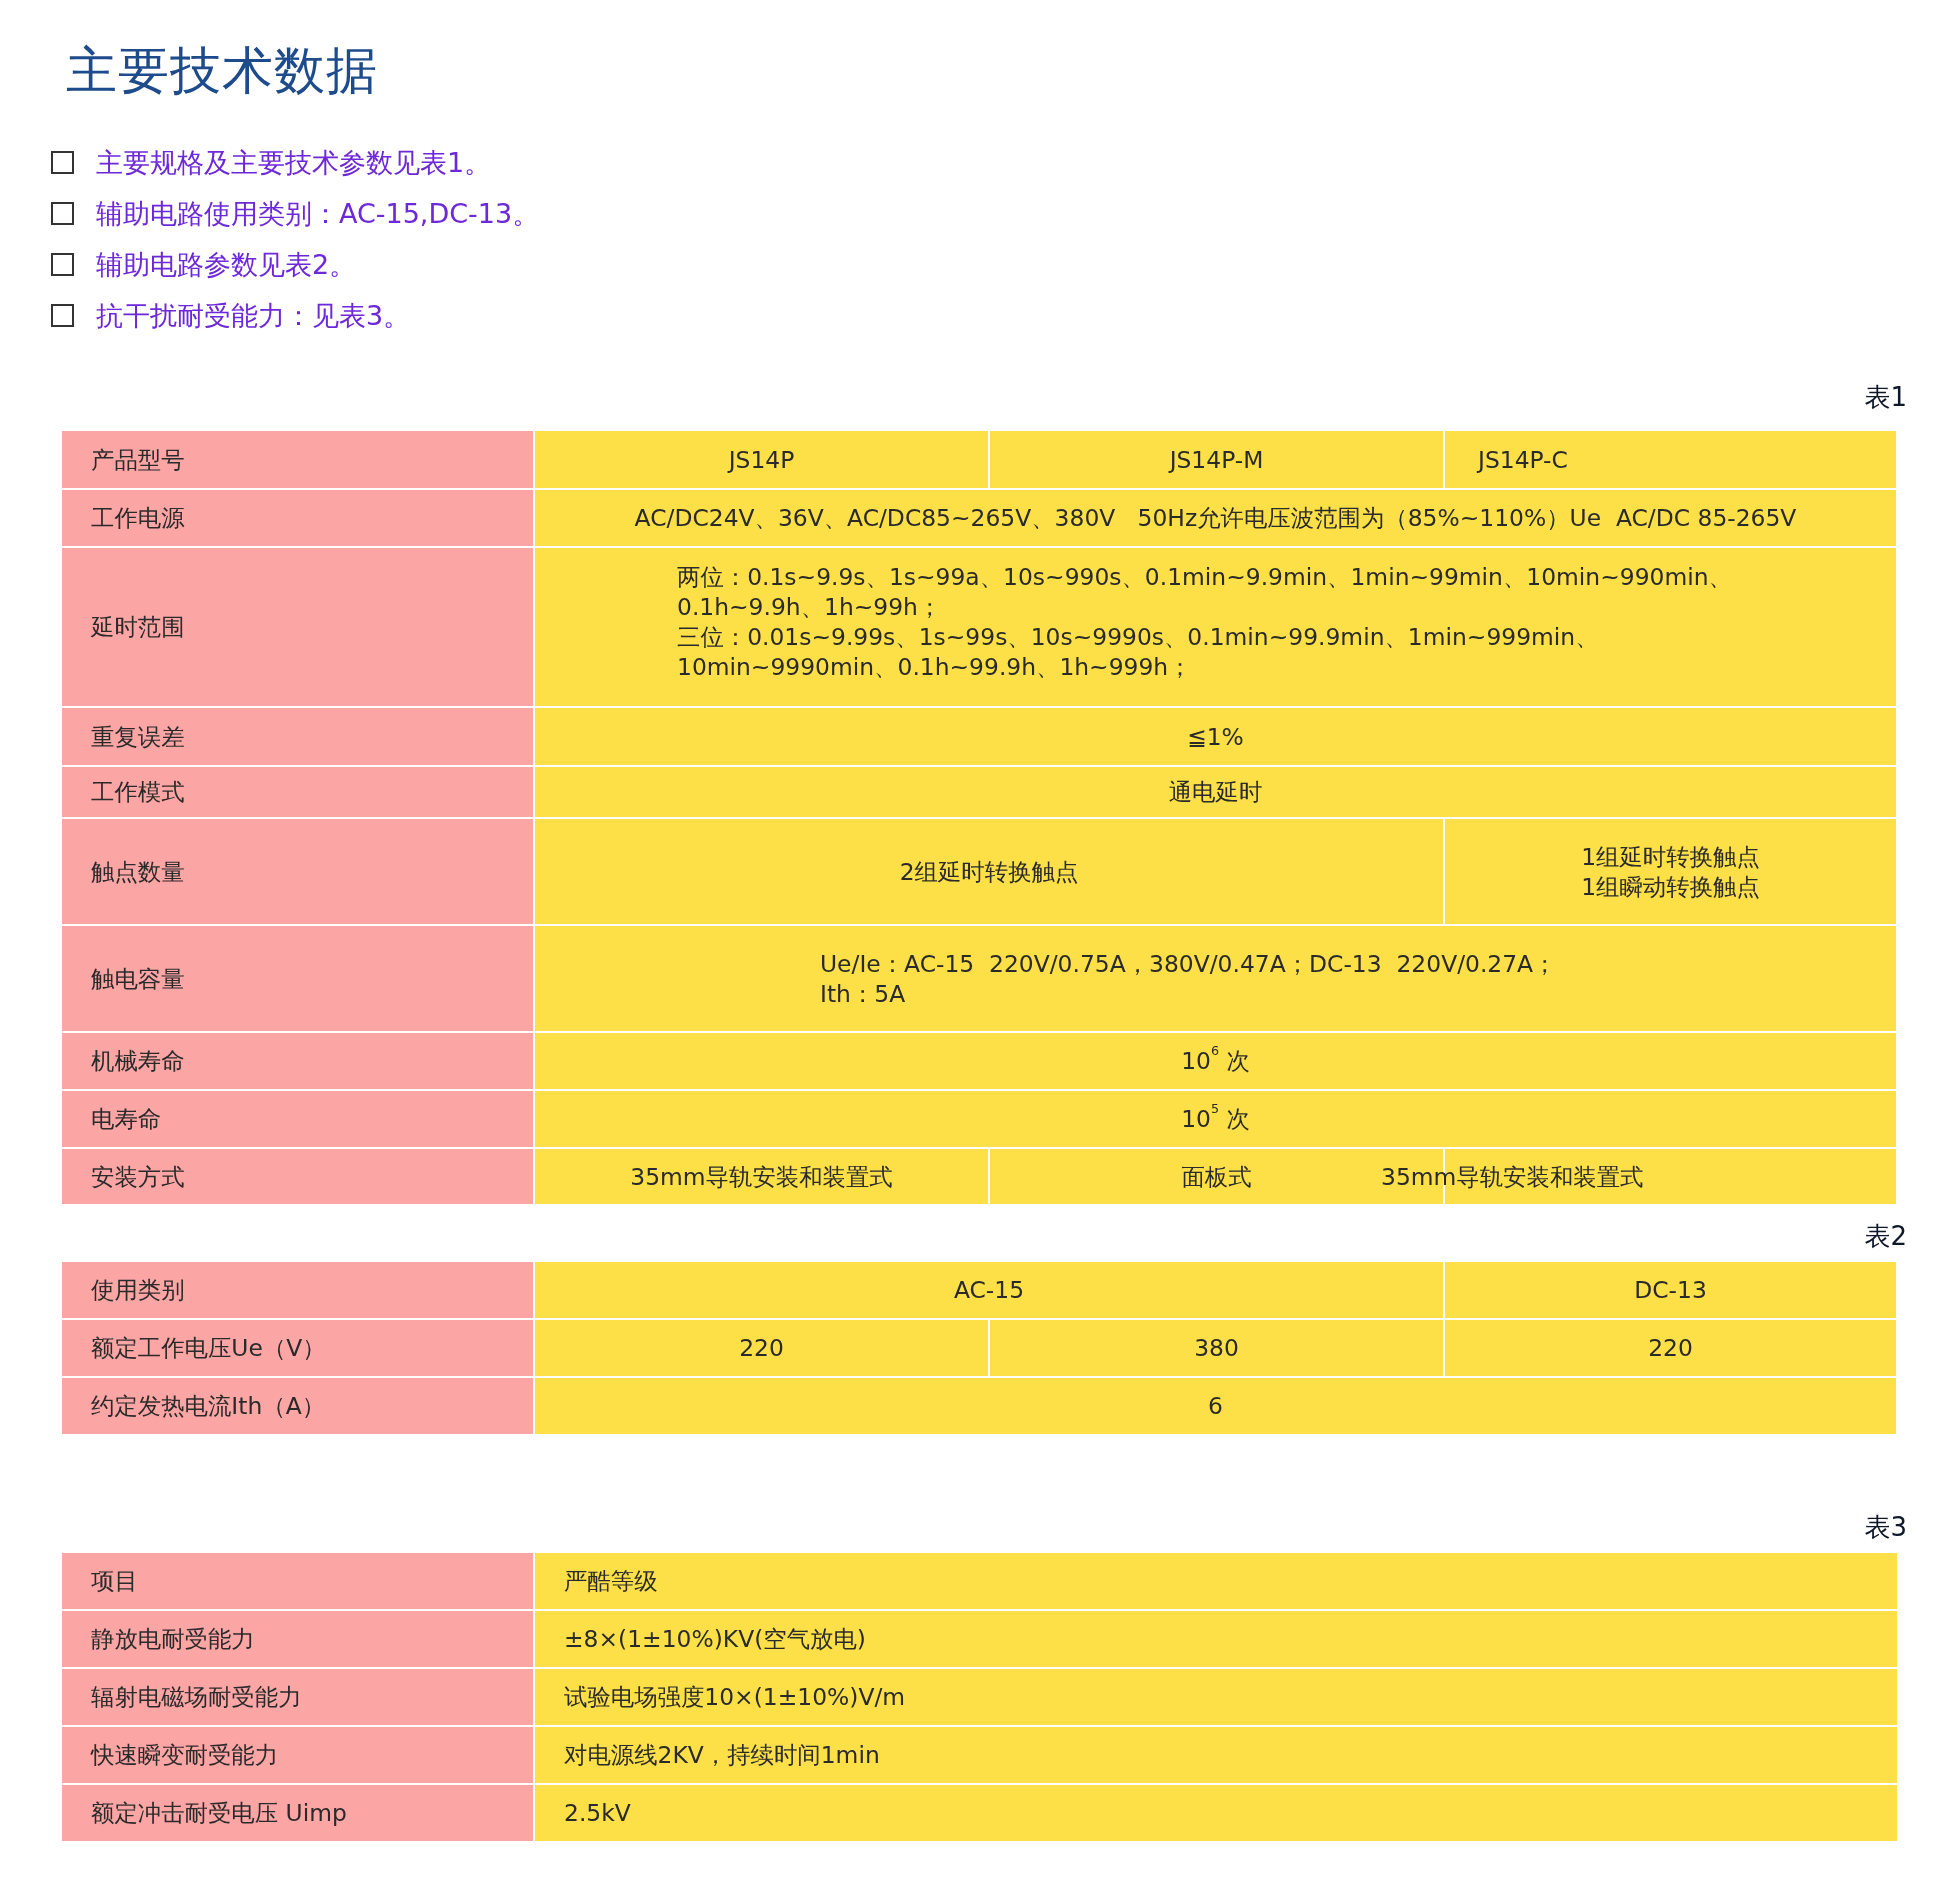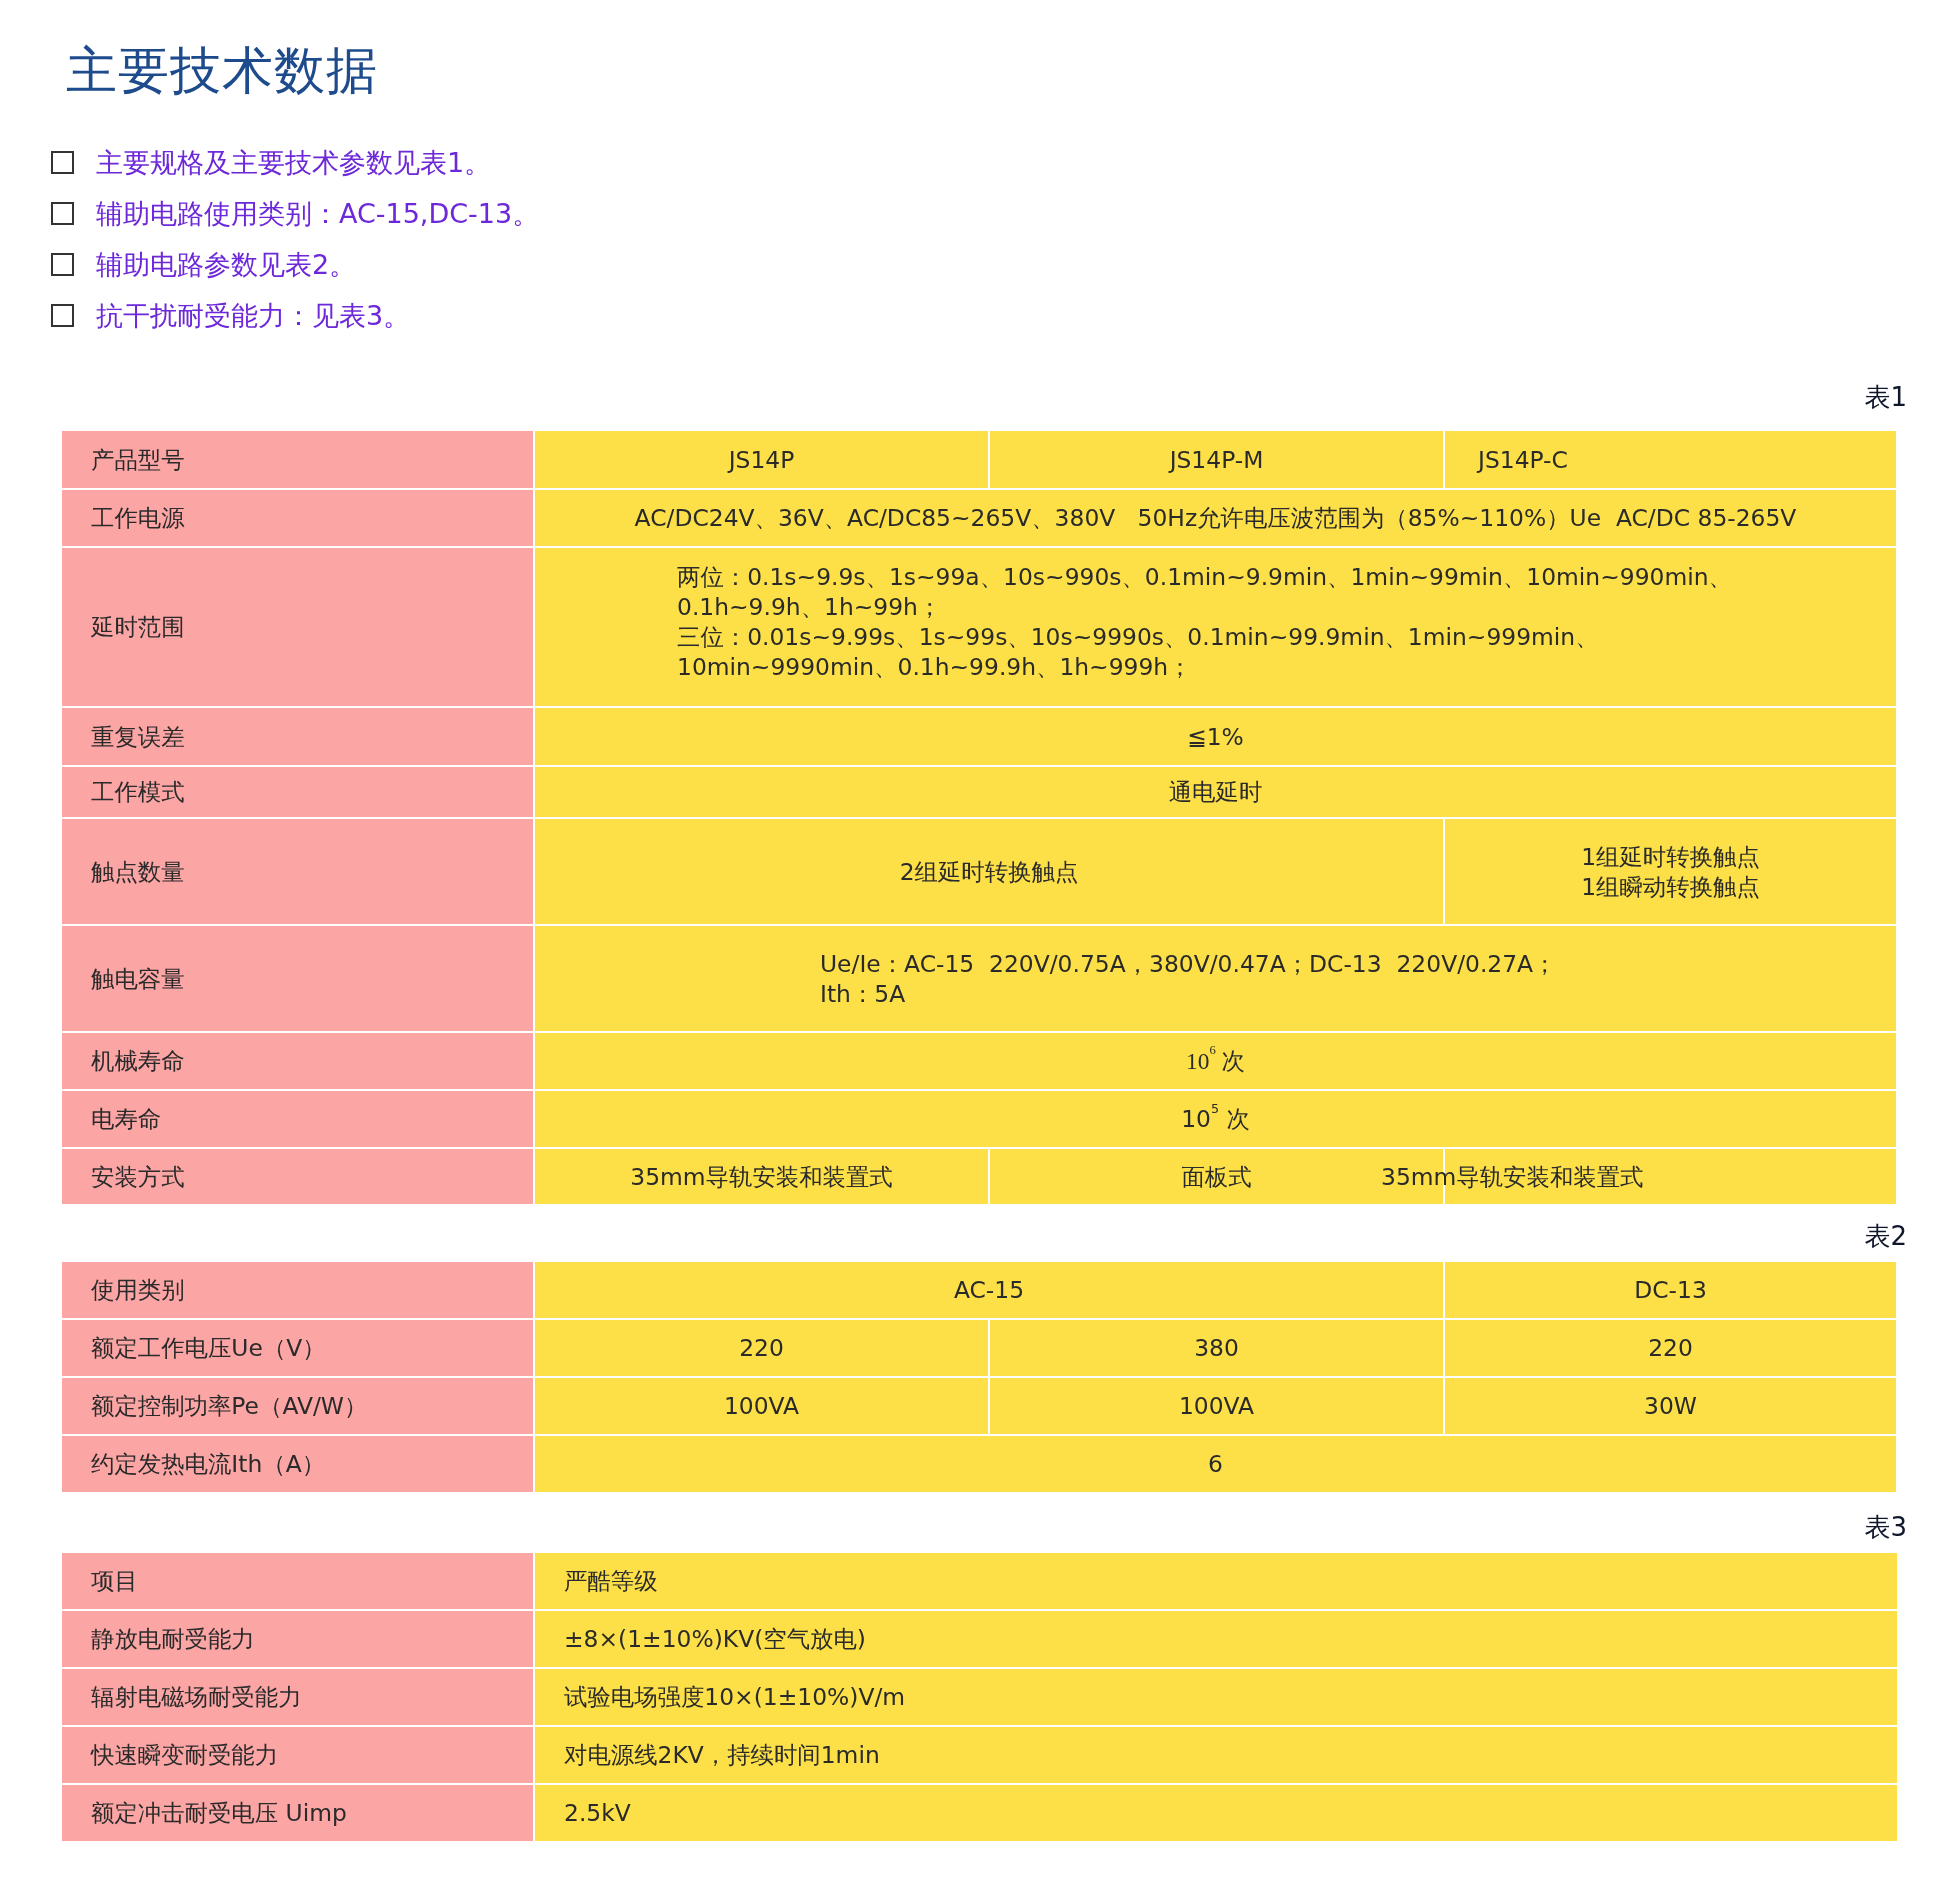--- a/index.html
+++ b/index.html
@@ -87,21 +87,21 @@
       <div class="pre">1组瞬动转换触点</div>
     </td>
   </tr>
   <tr style="height:107px;">
     <td class="lab">触电容量</td>
     <td class="val" colspan="3" style="text-align:left; padding-left:285px;">
       <div class="pre nb" style="white-space:pre;">Ue/Ie：AC-15  220V/0.75A，380V/0.47A；DC-13  220V/0.27A；</div><br>
       <div class="pre nb">Ith：5A</div>
     </td>
   </tr>
-  <tr style="height:58px;font-family:Liberation Serif, serif;">
+  <tr style="height:58px;">
     <td class="lab">机械寿命</td>
     <td class="val" colspan="3" style="white-space:pre;"><span>10</span><sup>6</sup><span> 次</span></td>
   </tr>
   <tr style="height:58px;">
     <td class="lab">电寿命</td>
     <td class="val" colspan="3" style="white-space:pre;"><span>10</span><sup>5</sup><span> 次</span></td>
   </tr>
   <tr style="height:57px;">
     <td class="lab">安装方式</td>
     <td class="val">35mm导轨安装和装置式</td>
@@ -124,26 +124,20 @@
       <tr style="height:58px;">
     <td class="lab">使用类别</td>
     <td class="val" colspan="2">AC-15</td>
     <td class="val">DC-13</td>
   </tr>
   <tr style="height:58px;">
     <td class="lab">额定工作电压Ue（V）</td>
     <td class="val">220</td>
     <td class="val">380</td>
     <td class="val">220</td>
-  </tr>
-  <tr style="height:58px;">
-    <td class="lab">额定控制功率Pe（AV/W）</td>
-    <td class="val">100VA</td>
-    <td class="val">100VA</td>
-    <td class="val">30W</td>
   </tr>
   <tr style="height:58px;margin-top:27px;">
     <td class="lab">约定发热电流Ith（A）</td>
     <td class="val" colspan="3">6</td>
   </tr>
 </tbody>
   </table>
 
 <div class="caption" style="top:1510px;">表3</div>
 

